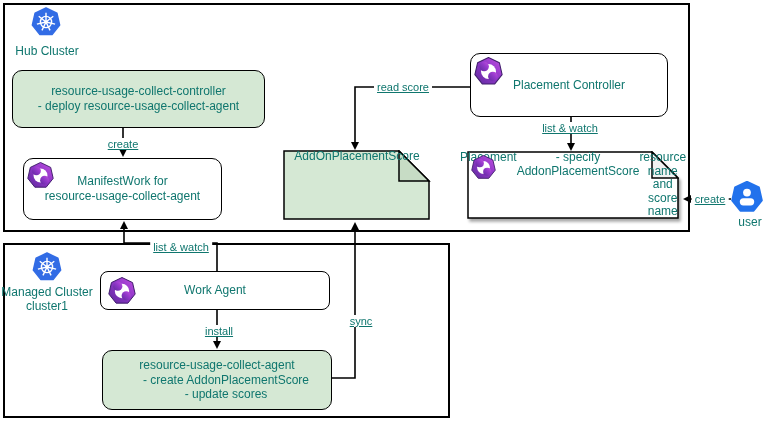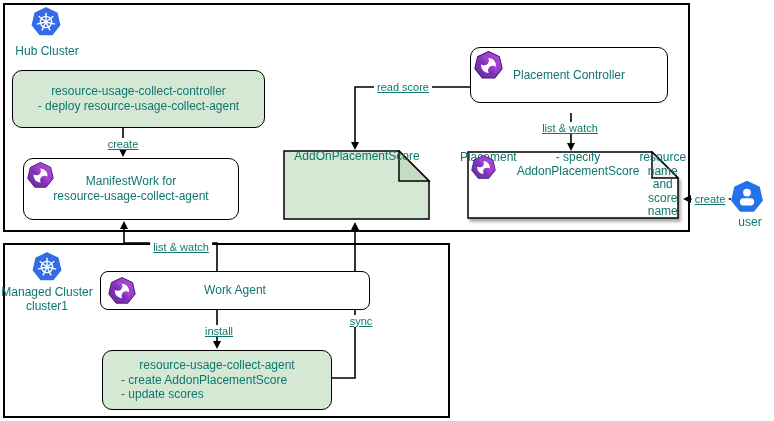--- a/index.html
+++ b/index.html
@@ -28,21 +28,21 @@
   }
   .doc-wrap{position:absolute;}
   .doc-text{
     position:absolute;left:0;top:0;right:0;bottom:0;display:flex;flex-direction:row;
     justify-content:center;font-size:12px;line-height:13.5px;text-align:center;
   }
   .icon{position:absolute;}
   svg{display:block;}
   #edges{position:absolute;left:0;top:0;z-index:2;pointer-events:none;}
   .layer3{z-index:3;}
-  .left-lines .ll{text-align:left;padding-left:18px;}
+  .left-lines .ll{text-align:center;padding-left:18px;}
 </style>
 </head>
 <body>
 
 <div id="canvas">
 
   <svg width="0" height="0" style="position:absolute">
     <defs>
       <linearGradient id="ocmGrad" x1="0%" y1="100%" x2="100%" y2="0%">
         <stop offset="0%" stop-color="#5f2a9e"></stop>
@@ -92,21 +92,21 @@
       <circle cx="15" cy="15" r="1.8" fill="#fff"></circle>
     </svg>
   </div>
   <div class="cluster-title layer3" style="left:47px;top:51px;">Hub Cluster</div>
 
   <div class="node green layer3" style="left:12px;top:70px;width:253px;height:58px;">
     <div>resource-usage-collect-controller</div>
     <div>-  deploy resource-usage-collect-agent</div>
   </div>
 
-  <div class="node layer3" style="left:23px;top:158px;width:216px;height:62px;">
+  <div class="node layer3" style="left:23px;top:158px;width:199px;height:62px;">
     <div>ManifestWork for</div>
     <div>resource-usage-collect-agent</div>
     <div class="icon" style="left:3px;top:3px;">
       <svg width="27" height="27" viewBox="0 0 28 28">
         <polygon points="14,0.5 24.55,5.58 27.16,17 19.86,26.16 8.14,26.16 0.84,17 3.45,5.58" fill="url(#ocmGrad)" stroke="#3f1d6b" stroke-width="1" stroke-linejoin="round"></polygon>
         <circle cx="14" cy="14" r="7.2" fill="#fff"></circle>
         <circle cx="9.8" cy="9.2" r="4.6" fill="url(#ocmGrad)"></circle>
         <circle cx="18.2" cy="18.8" r="4.6" fill="url(#ocmGrad)"></circle>
       </svg>
     </div>
@@ -115,21 +115,21 @@
   <div class="doc-wrap layer3" style="left:283px;top:150px;width:148px;height:71px;">
     <svg width="148" height="71" viewBox="0 0 148 71">
       <path d="M1,1 L116,1 L146,31 L146,69 L1,69 Z" fill="var(--node-green,#d5e8d4)" stroke="var(--border-black,#000)" stroke-width="1.5"></path>
       <path d="M116,1 L116,31 L146,31 Z" fill="var(--green-fold,#c7dcc5)" stroke="var(--border-black,#000)" stroke-width="1.5"></path>
     </svg>
     <div class="doc-text">
       <div>AddOnPlacementScore</div>
     </div>
   </div>
 
-  <div class="node layer3" style="left:470px;top:47px;width:198px;height:56px;">
+  <div class="node layer3" style="left:470px;top:53px;width:198px;height:64px;">
     <div>Placement Controller</div>
     <div class="icon" style="left:3px;top:3px;">
       <svg width="29" height="29" viewBox="0 0 28 28">
         <polygon points="14,0.5 24.55,5.58 27.16,17 19.86,26.16 8.14,26.16 0.84,17 3.45,5.58" fill="url(#ocmGrad)" stroke="#3f1d6b" stroke-width="1" stroke-linejoin="round"></polygon>
         <circle cx="14" cy="14" r="7.2" fill="#fff"></circle>
         <circle cx="9.8" cy="9.2" r="4.6" fill="url(#ocmGrad)"></circle>
         <circle cx="18.2" cy="18.8" r="4.6" fill="url(#ocmGrad)"></circle>
       </svg>
     </div>
   </div>
@@ -177,21 +177,21 @@
         <circle cx="15" cy="15" r="5.6"></circle>
       </g>
       <circle cx="15" cy="15" r="1.8" fill="#fff"></circle>
     </svg>
   </div>
   <div class="cluster-title layer3" style="left:47px;top:299px;">
     <div>Managed Cluster</div>
     <div>cluster1</div>
   </div>
 
-  <div class="node layer3" style="left:100px;top:271px;width:270px;height:39px;border-radius:8px;">
+  <div class="node layer3" style="left:100px;top:271px;width:230px;height:39px;border-radius:8px;">
     <div>Work Agent</div>
     <div class="icon" style="left:7px;top:5px;">
       <svg width="28" height="28" viewBox="0 0 28 28">
         <polygon points="14,0.5 24.55,5.58 27.16,17 19.86,26.16 8.14,26.16 0.84,17 3.45,5.58" fill="url(#ocmGrad)" stroke="#3f1d6b" stroke-width="1" stroke-linejoin="round"></polygon>
         <circle cx="14" cy="14" r="7.2" fill="#fff"></circle>
         <circle cx="9.8" cy="9.2" r="4.6" fill="url(#ocmGrad)"></circle>
         <circle cx="18.2" cy="18.8" r="4.6" fill="url(#ocmGrad)"></circle>
       </svg>
     </div>
   </div>

